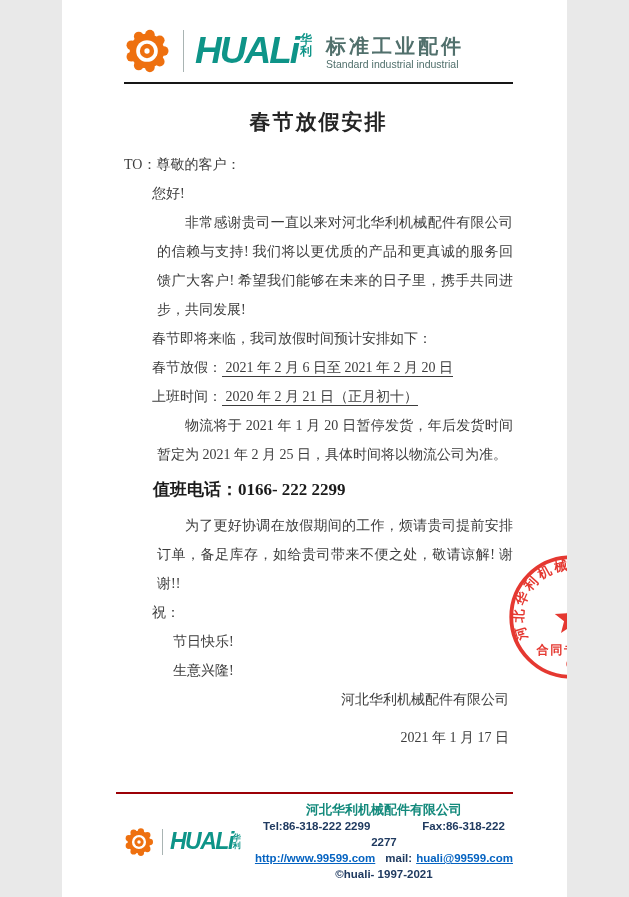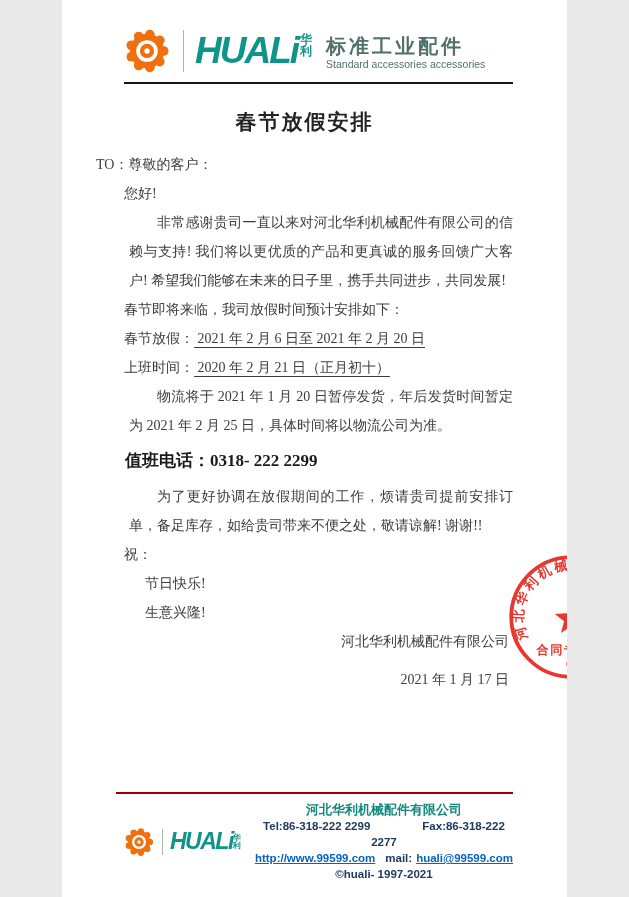--- a/index.html
+++ b/index.html
@@ -30,21 +30,21 @@
     font-family: "Liberation Sans", sans-serif;
     font-size: 12px; line-height: 12px; font-weight: bold;
     color: #0e9488; margin: 2px 0 0 2px;
   }
   .subtitle { margin-left: 14px; padding-top: 2px; font-family: "Liberation Sans", "DejaVu Sans", sans-serif; }
   .sub-cn { font-size: 20px; font-weight: bold; color: #51706c; letter-spacing: 3px; line-height: 24px; }
   .sub-en { font-size: 10.5px; color: #51706c; line-height: 13px; }
   .header-rule { border-bottom: 2px solid #161616; margin-top: 5px; }
 
   
-  .doc { padding: 0 54px 0 34px; font-size: 14px; }
+  .doc { padding: 0 54px 0 62px; font-size: 14px; }
   .page-title {
     text-align: center; font-size: 21px; font-weight: bold;
     color: #242424; letter-spacing: 2px; margin: 24px 0 14px;
   }
   .doc p { line-height: 29px; }
   .indent { text-indent: 2em; }
   .justify { text-align: justify; margin-left: 33px; }
   .wish-item { text-indent: 3.5em; }
   .underlined { text-decoration: underline; text-underline-offset: 4px; white-space: pre-wrap; margin-top: 8px; }
   .duty {
@@ -115,40 +115,40 @@
       <div class="brand-divider"></div>
       <div class="wordmark-wrap">
         <span class="wordmark">HUALi</span>
         <span class="cn-stack">
           <span>华</span>
           <span>利</span>
         </span>
       </div>
       <div class="subtitle">
         <div class="sub-cn">标准工业配件</div>
-        <div class="sub-en">Standard accessories accessories</div>
+        <div class="sub-en">Standard industrial industrial</div>
       </div>
     </div>
     <div class="header-rule"></div>
   </header>
 
   <main class="doc">
     <h1 class="page-title">春节放假安排</h1>
 
     <p>TO：尊敬的客户：</p>
     <p class="indent">您好!</p>
     <p class="indent justify">非常感谢贵司一直以来对河北华利机械配件有限公司的信赖与支持! 我们将以更优质的产品和更真诚的服务回馈广大客户! 希望我们能够在未来的日子里，携手共同进步，共同发展!</p>
     <p class="indent">春节即将来临，我司放假时间预计安排如下：</p>
 
     <p class="indent"><span>春节放假：</span><span class="underlined"> 2021 年 2 月 6 日至 2021 年 2 月 20 日</span></p>
 
     <p class="indent"><span>上班时间：</span><span class="underlined"> 2020 年 2 月 21 日（正月初十）</span></p>
 
     <p class="indent justify">物流将于 2021 年 1 月 20 日暂停发货，年后发货时间暂定为 2021 年 2 月 25 日，具体时间将以物流公司为准。</p>
-    <p class="duty">值班电话：0318- 222 2299</p>
+    <p class="duty">值班电话：0166- 222 2299</p>
     <p class="indent justify">为了更好协调在放假期间的工作，烦请贵司提前安排订单，备足库存，如给贵司带来不便之处，敬请谅解! 谢谢!!</p>
 
     <p class="indent">祝：</p>
     <p class="wish-item">节日快乐!</p>
     <p class="wish-item">生意兴隆!</p>
 
     <div class="signature">
       <p>河北华利机械配件有限公司</p>
       <p class="signature-date">2021 年 1 月 17 日</p>
     </div>

